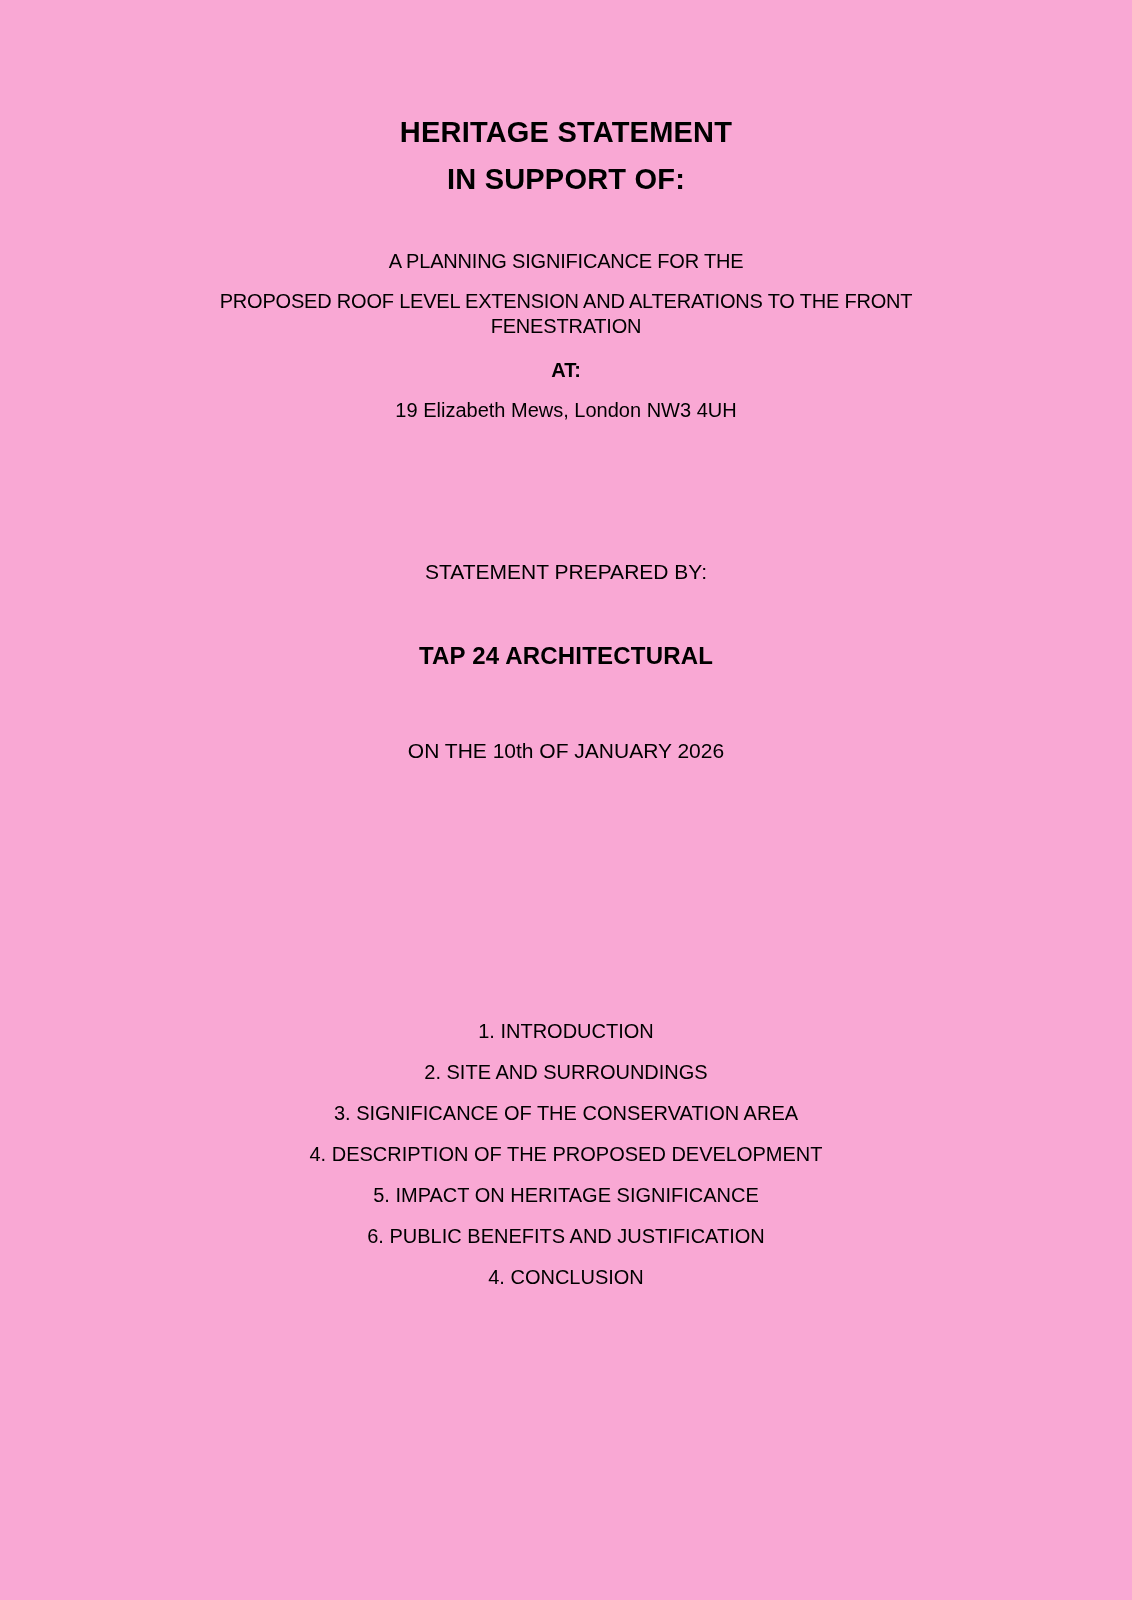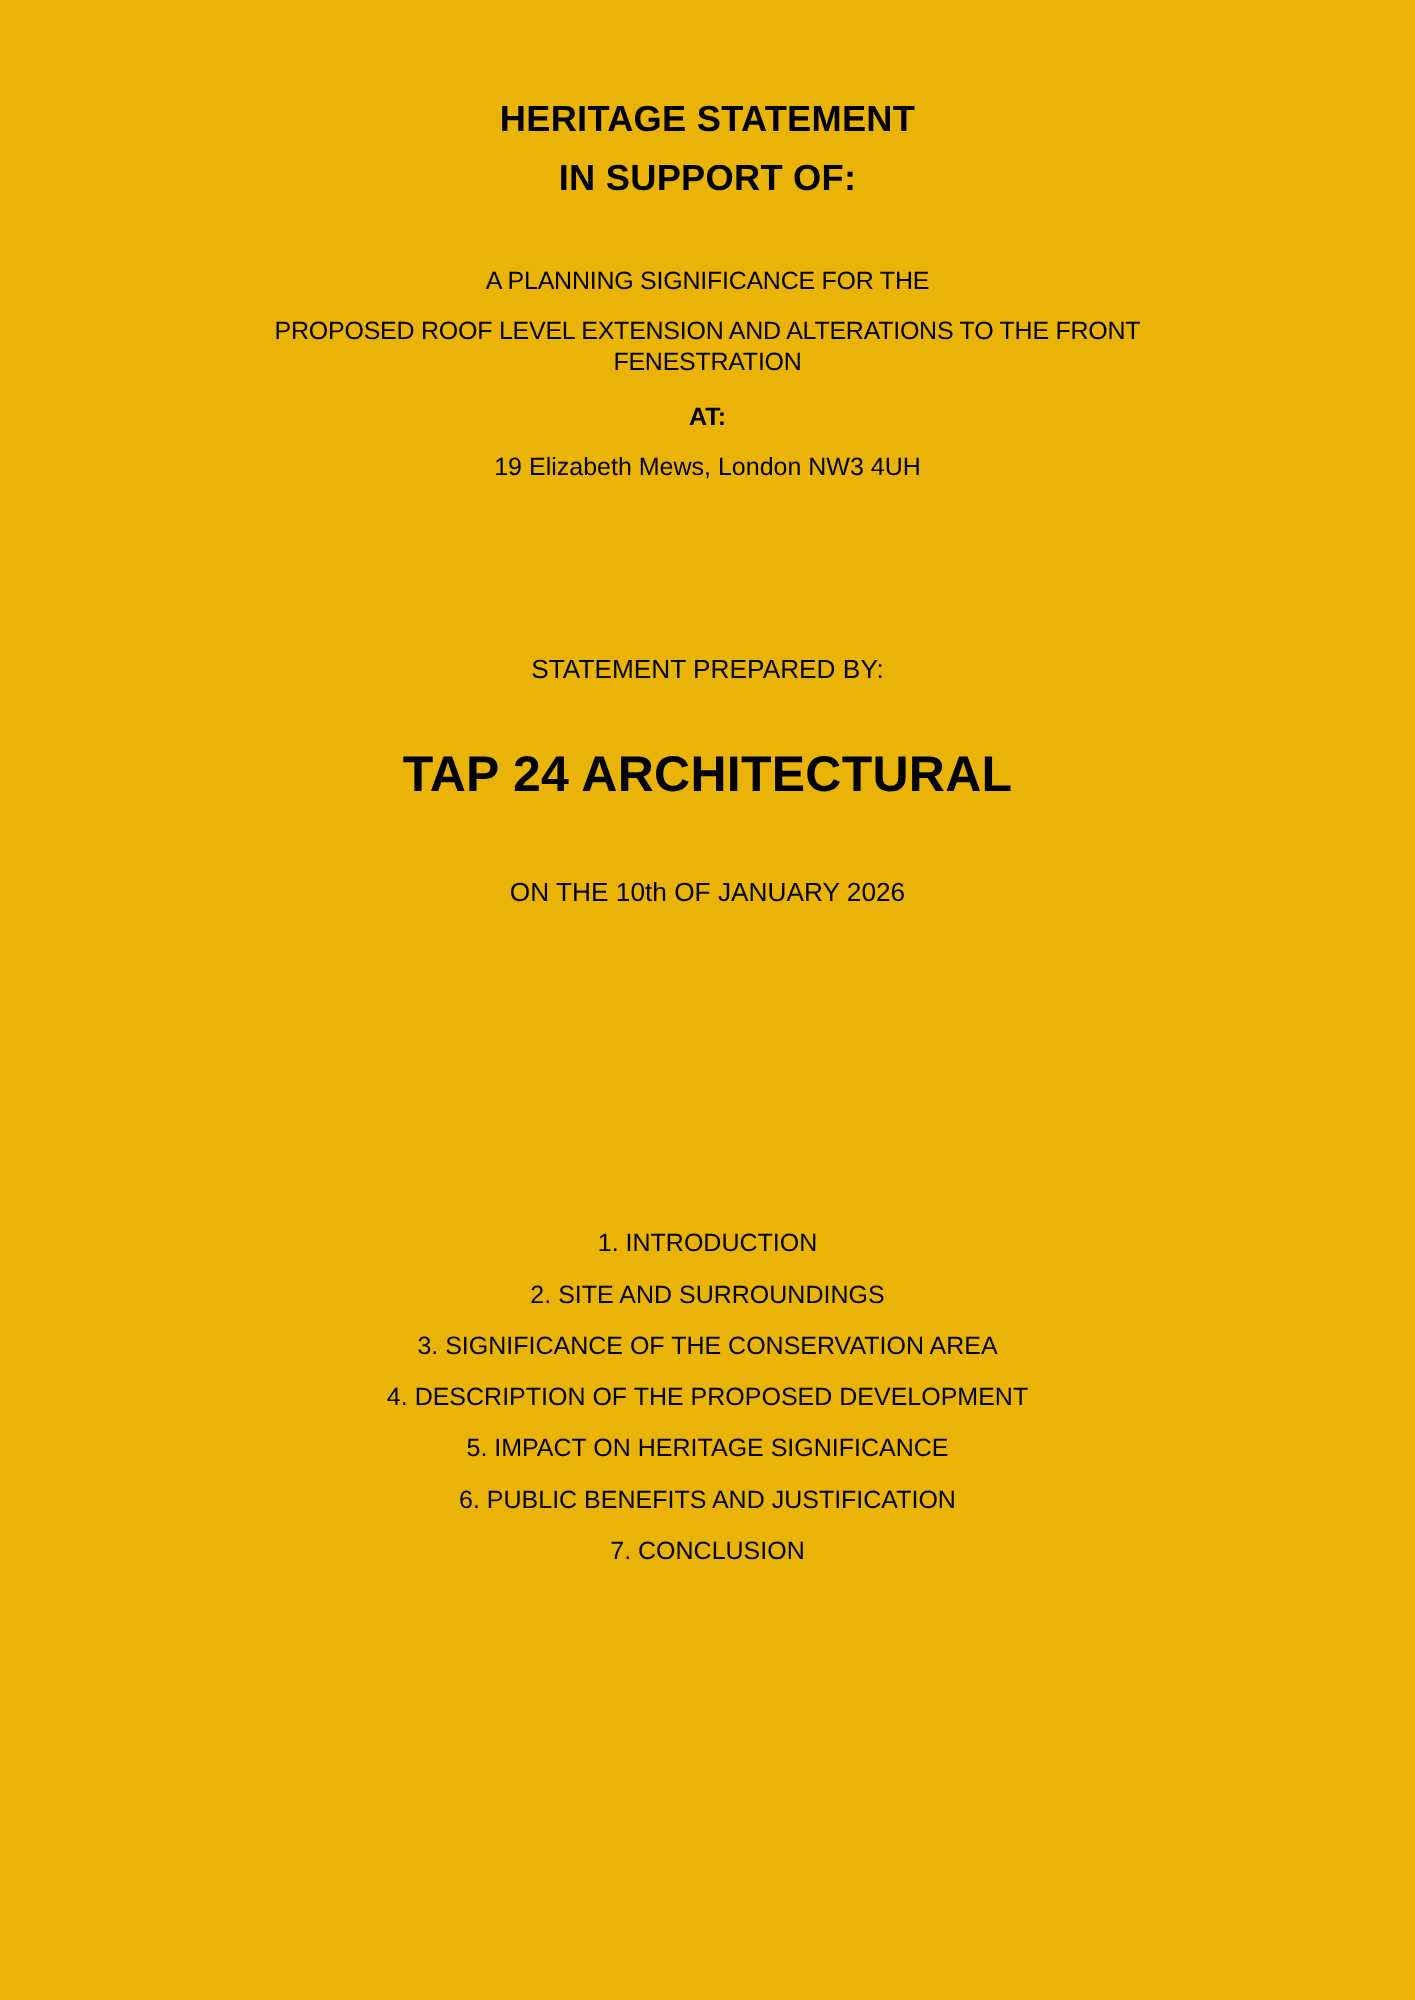--- a/index.html
+++ b/index.html
@@ -4,26 +4,26 @@
 <style>
   html, body {
     margin: 0;
     padding: 0;
     background: #ffffff;
   }
   .page {
     position: relative;
     width: 1132px;
     height: 1600px;
-    background: #eab308;
+    background: #f9a8d4;
     color: #000000;
     font-family: "Liberation Sans", "DejaVu Sans", sans-serif;
     overflow: hidden;
     box-sizing: border-box;
-    padding-top: 73px;
+    padding-top: 109px;
   }
   .center { text-align: center; }
 
   .doc-title {
     font-size: 29px;
     font-weight: bold;
     line-height: 47px;
     letter-spacing: 0.2px;
     margin: 0;
   }
@@ -53,21 +53,21 @@
     line-height: 24px;
   }
 
   .prepared-label {
     margin-top: 137px;
     font-size: 21px;
     line-height: 25px;
   }
   .author-name {
     margin-top: 52px;
-    font-size: 40px;
+    font-size: 24px;
     font-weight: bold;
     line-height: 40px;
     letter-spacing: 0.2px;
   }
   .date-line {
     margin-top: 62px;
     font-size: 21px;
     line-height: 25px;
   }
 
@@ -108,16 +108,16 @@
 
   <div class="date-line center">ON THE 10th OF JANUARY 2026</div>
 
   <ul class="toc">
     <li class="toc-item">1. INTRODUCTION</li>
     <li class="toc-item">2. SITE AND SURROUNDINGS</li>
     <li class="toc-item">3. SIGNIFICANCE OF THE CONSERVATION AREA</li>
     <li class="toc-item">4. DESCRIPTION OF THE PROPOSED DEVELOPMENT</li>
     <li class="toc-item">5. IMPACT ON HERITAGE SIGNIFICANCE</li>
     <li class="toc-item">6. PUBLIC BENEFITS AND JUSTIFICATION</li>
-    <li class="toc-item">7. CONCLUSION</li>
+    <li class="toc-item">4. CONCLUSION</li>
   </ul>
 
 </div>
 
 </body></html>

